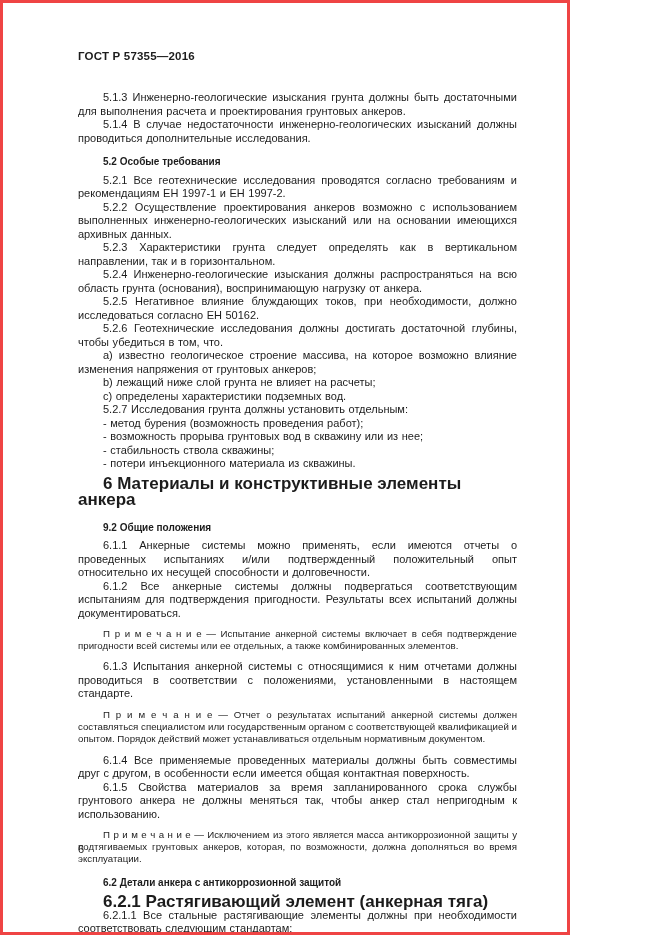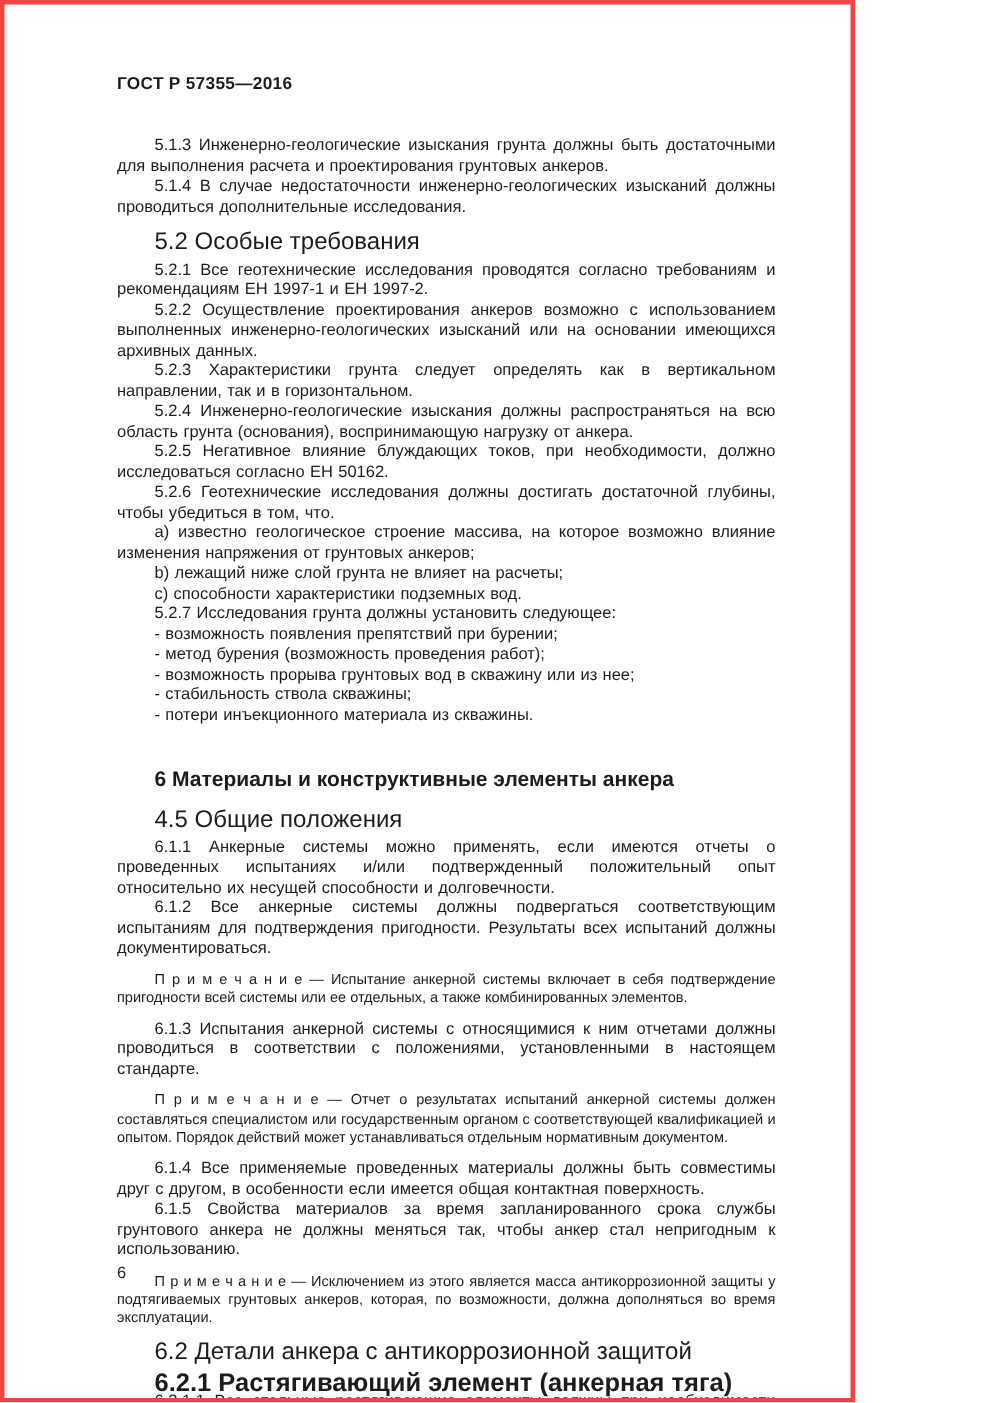--- a/index.html
+++ b/index.html
@@ -25,29 +25,29 @@
     margin-bottom: 29px;
   }
   .para {
     font-size: 11px;
     line-height: 13.5px;
     text-align: justify;
     text-indent: 25px;
     word-spacing: 0.5px;
   }
   .h1 {
-    font-size: 14px;
+    font-size: 17px;
     font-weight: bold;
     text-indent: 25px;
     line-height: 16px;
-    margin: 27px 0 13px 0;
+    margin: 5px 0 13px 0;
   }
   .h3 {
-    font-size: 16px;
-    font-weight: normal;
+    font-size: 10px;
+    font-weight: bold;
     text-indent: 25px;
     line-height: 13.5px;
     margin: 10px 0 5px 0;
   }
   .h4 {
     font-size: 17px;
     font-weight: bold;
     text-indent: 25px;
     line-height: 13.5px;
     margin: 6px 0 0 0;
@@ -78,29 +78,28 @@
     <p class="para">5.1.4 В случае недостаточности инженерно-геологических изысканий должны проводиться дополнительные исследования.</p>
     <p class="h3">5.2 Особые требования</p>
     <p class="para">5.2.1 Все геотехнические исследования проводятся согласно требованиям и рекомендациям ЕН 1997-1 и ЕН 1997-2.</p>
     <p class="para">5.2.2 Осуществление проектирования анкеров возможно с использованием выполненных инженерно-геологических изысканий или на основании имеющихся архивных данных.</p>
     <p class="para">5.2.3 Характеристики грунта следует определять как в вертикальном направлении, так и в горизонтальном.</p>
     <p class="para">5.2.4 Инженерно-геологические изыскания должны распространяться на всю область грунта (основания), воспринимающую нагрузку от анкера.</p>
     <p class="para">5.2.5 Негативное влияние блуждающих токов, при необходимости, должно исследоваться согласно ЕН 50162.</p>
     <p class="para">5.2.6 Геотехнические исследования должны достигать достаточной глубины, чтобы убедиться в том, что.</p>
     <p class="para">a) известно геологическое строение массива, на которое возможно влияние изменения напряжения от грунтовых анкеров;</p>
     <p class="para">b) лежащий ниже слой грунта не влияет на расчеты;</p>
-    <p class="para">c) способности характеристики подземных вод.</p>
-    <p class="para">5.2.7 Исследования грунта должны установить следующее:</p>
-    <p class="para">- возможность появления препятствий при бурении;</p>
+    <p class="para">c) определены характеристики подземных вод.</p>
+    <p class="para">5.2.7 Исследования грунта должны установить отдельным:</p>
     <p class="para">- метод бурения (возможность проведения работ);</p>
     <p class="para">- возможность прорыва грунтовых вод в скважину или из нее;</p>
     <p class="para">- стабильность ствола скважины;</p>
     <p class="para">- потери инъекционного материала из скважины.</p>
     <p class="h1">6 Материалы и конструктивные элементы анкера</p>
-    <p class="h3">4.5 Общие положения</p>
+    <p class="h3">9.2 Общие положения</p>
     <p class="para">6.1.1 Анкерные системы можно применять, если имеются отчеты о проведенных испытаниях и/или подтвержденный положительный опыт относительно их несущей способности и долговечности.</p>
     <p class="para">6.1.2 Все анкерные системы должны подвергаться соответствующим испытаниям для подтверждения пригодности. Результаты всех испытаний должны документироваться.</p>
     <p class="note">П р и м е ч а н и е — Испытание анкерной системы включает в себя подтверждение пригодности всей системы или ее отдельных, а также комбинированных элементов.</p>
     <p class="para">6.1.3 Испытания анкерной системы с относящимися к ним отчетами должны проводиться в соответствии с положениями, установленными в настоящем стандарте.</p>
     <p class="note">П р и м е ч а н и е — Отчет о результатах испытаний анкерной системы должен составляться специалистом или государственным органом с соответствующей квалификацией и опытом. Порядок действий может устанавливаться отдельным нормативным документом.</p>
     <p class="para">6.1.4 Все применяемые проведенных материалы должны быть совместимы друг с другом, в особенности если имеется общая контактная поверхность.</p>
     <p class="para">6.1.5 Свойства материалов за время запланированного срока службы грунтового анкера не должны меняться так, чтобы анкер стал непригодным к использованию.</p>
     <p class="note">П р и м е ч а н и е — Исключением из этого является масса антикоррозионной защиты у подтягиваемых грунтовых анкеров, которая, по возможности, должна дополняться во время эксплуатации.</p>
     <p class="h3">6.2 Детали анкера с антикоррозионной защитой</p>
     <p class="h4">6.2.1 Растягивающий элемент (анкерная тяга)</p>

